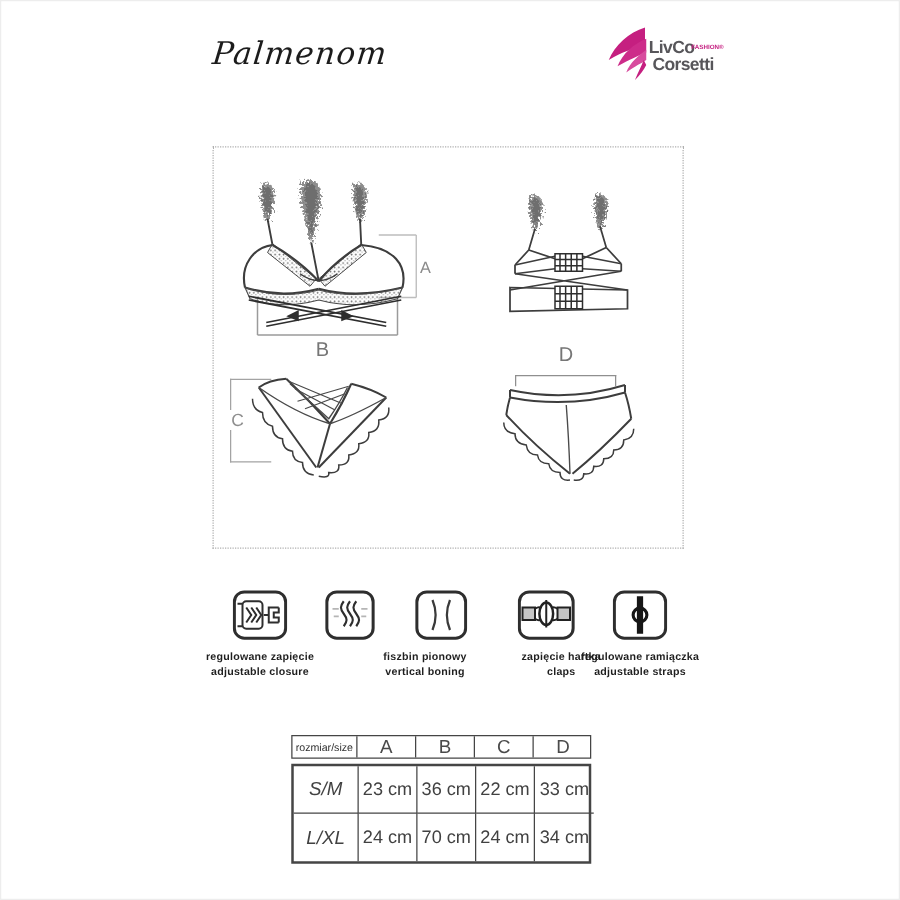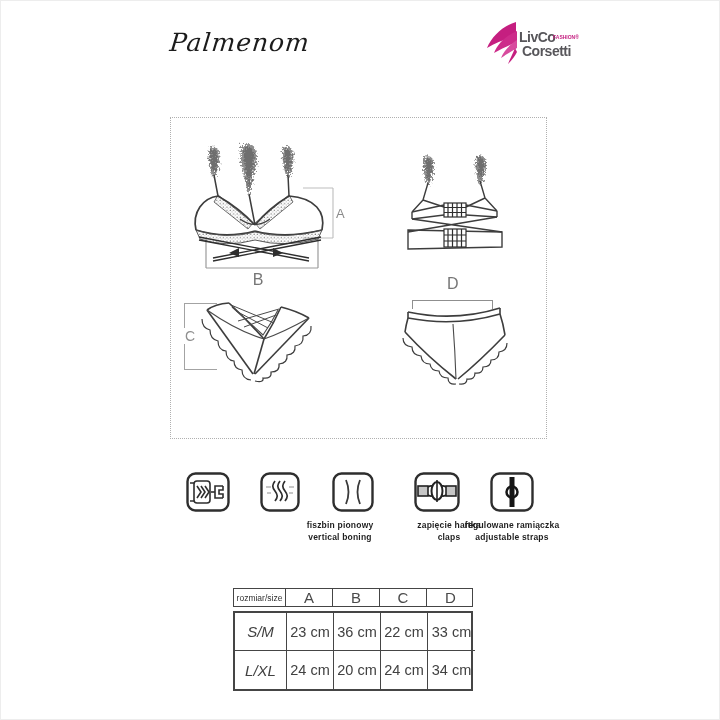--- a/index.html
+++ b/index.html
@@ -246,20 +246,24 @@
       <path d="M23 8 V30" fill="none"></path>
     </g>
   </svg>
 
   <svg class="abs" style="left:490px;top:472px" width="44" height="40" viewBox="0 0 44 40">
     <rect x="1.5" y="1.5" width="41" height="37" rx="8" fill="#fff" stroke="#2e2e2e" stroke-width="2.4"></rect>
     <rect x="19.5" y="5" width="5" height="30" fill="#161616"></rect>
     <circle cx="22" cy="20" r="5.5" fill="none" stroke="#161616" stroke-width="2.5"></circle>
   </svg>
 
+  <div class="abs feature-caption" style="left:143px">
+    <div>regulowane zapięcie</div>
+    <div>adjustable closure</div>
+  </div>
   <div class="abs feature-caption" style="left:275px">
     <div>fiszbin pionowy</div>
     <div>vertical boning</div>
   </div>
   <div class="abs feature-caption" style="left:384px">
     <div>zapięcie haftka</div>
     <div>claps</div>
   </div>
   <div class="abs feature-caption" style="left:447px">
     <div>regulowane ramiączka</div>
@@ -278,20 +282,20 @@
       <div class="st-row first">
         <div class="cell bcell size-label">S/M</div>
         <div class="cell bcell">23 cm</div>
         <div class="cell bcell">36 cm</div>
         <div class="cell bcell">22 cm</div>
         <div class="cell bcell">33 cm</div>
       </div>
       <div class="st-row">
         <div class="cell bcell size-label">L/XL</div>
         <div class="cell bcell">24 cm</div>
-        <div class="cell bcell">20 cm</div>
+        <div class="cell bcell">70 cm</div>
         <div class="cell bcell">24 cm</div>
         <div class="cell bcell">34 cm</div>
       </div>
     </div>
   </div>
 
 </div>
 
 </body></html>

